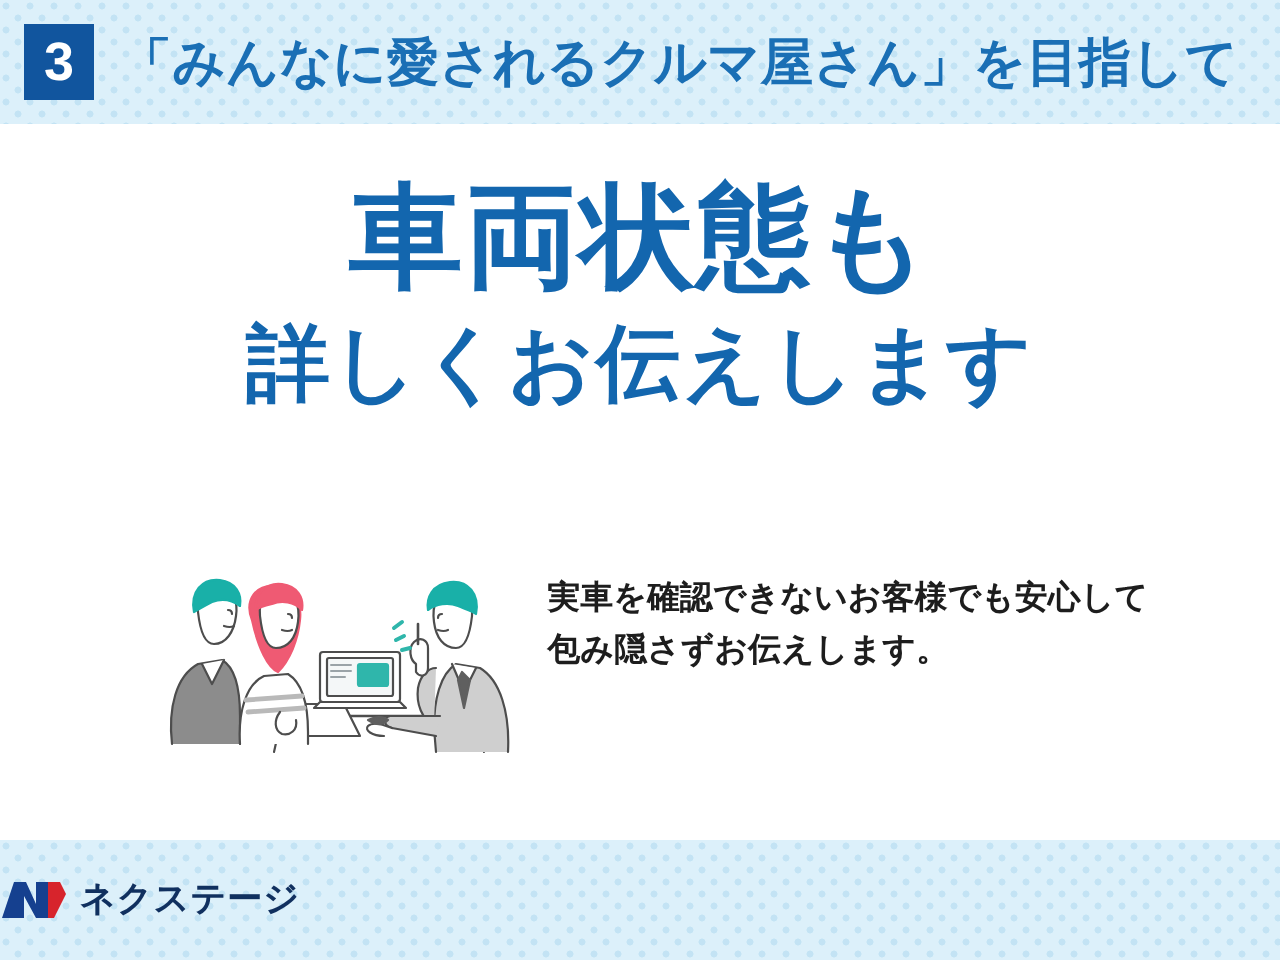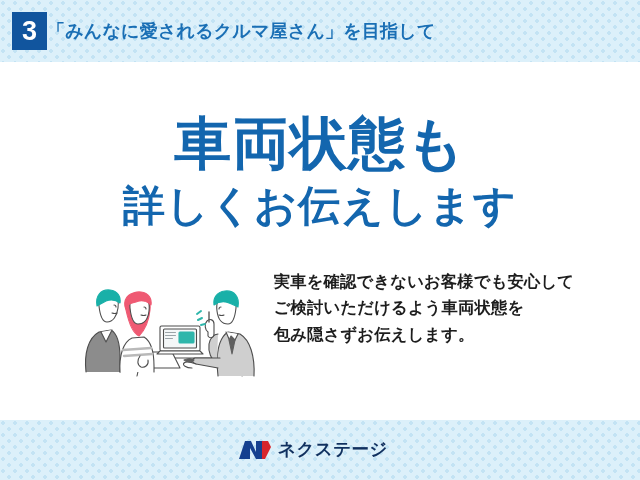--- a/index.html
+++ b/index.html
@@ -47,22 +47,23 @@
     display: flex;
     align-items: center;
     justify-content: center;
     font-size: 27px;
     font-weight: bold;
     line-height: 1;
     flex: 0 0 auto;
     letter-spacing: 0;
   }
   .header-title {
+    margin-left: 13px;
     color: #1a6fb5;
-    font-size: 18px;
+    font-size: 26px;
     font-weight: bold;
     letter-spacing: 0.2px;
     white-space: nowrap;
   }
 
   
   .card {
     position: absolute;
     left: 0;
     top: 62px;
@@ -80,21 +81,20 @@
   }
   .headline {
     color: #1366ae;
     font-weight: bold;
     line-height: 1.12;
     letter-spacing: 1px;
     margin: 0;
   }
   .headline-l1 {
     font-size: 57px;
-    margin-top: 24px;
   }
   .headline-l2 {
     font-size: 42px;
     margin-top: 6px;
   }
 
   
   .content-row {
     position: absolute;
     left: 0;
@@ -107,42 +107,42 @@
   .illustration {
     width: 196px;
     height: 112px;
     flex: 0 0 auto;
     margin-left: 2px;
     margin-top: 4px;
   }
   .body-copy {
     flex: 0 0 auto;
     margin-left: 10px;
-    margin-top: 0;
+    margin-top: 18px;
     color: #1d1d1d;
     font-size: 16.3px;
     line-height: 1.62;
     font-weight: bold;
     letter-spacing: 0.2px;
     white-space: nowrap;
   }
   .body-copy p {
     margin: 0;
   }
 
   
   .footer {
     position: absolute;
     left: 0;
     top: 420px;
     width: 640px;
     height: 60px;
     display: flex;
     align-items: center;
-    justify-content: center;
+    justify-content: flex-start;
     padding-right: 14px;
     box-sizing: border-box;
   }
   .logo {
     display: flex;
     align-items: center;
   }
   .logo-mark {
     width: 34px;
     height: 24px;
@@ -231,21 +231,20 @@
           <path d="M128 92 C123 90 118 89 116 91 C114 93 118 96 124 96" fill="#ffffff" stroke="#4d4d4d"></path>
 
           <path d="M116 88 q6 -3 10 0 q-4 4 -10 0 Z" fill="#5f5f5f" stroke="#5f5f5f"></path>
 
           <path d="M129 42 L133 39 M130 48 L134 46 M133 53 L137 52" stroke="#2fb6ab" stroke-width="2"></path>
         </g>
       </svg>
 
       <div class="body-copy">
         <p>実車を確認できないお客様でも安心して</p>
-        <p>ご検討いただけるよう車両状態を</p>
         <p>包み隠さずお伝えします。</p>
       </div>
 
     </div>
   </div>
 
   <div class="footer">
     <div class="logo">
       <svg class="logo-mark" viewBox="0 0 34 24">
         <path d="M1 21 L7 3 L13 3 L18 14 L18 3 L24 3 L24 21 L18 21 L12 10 L12 21 Z" fill="#15408f"></path>

